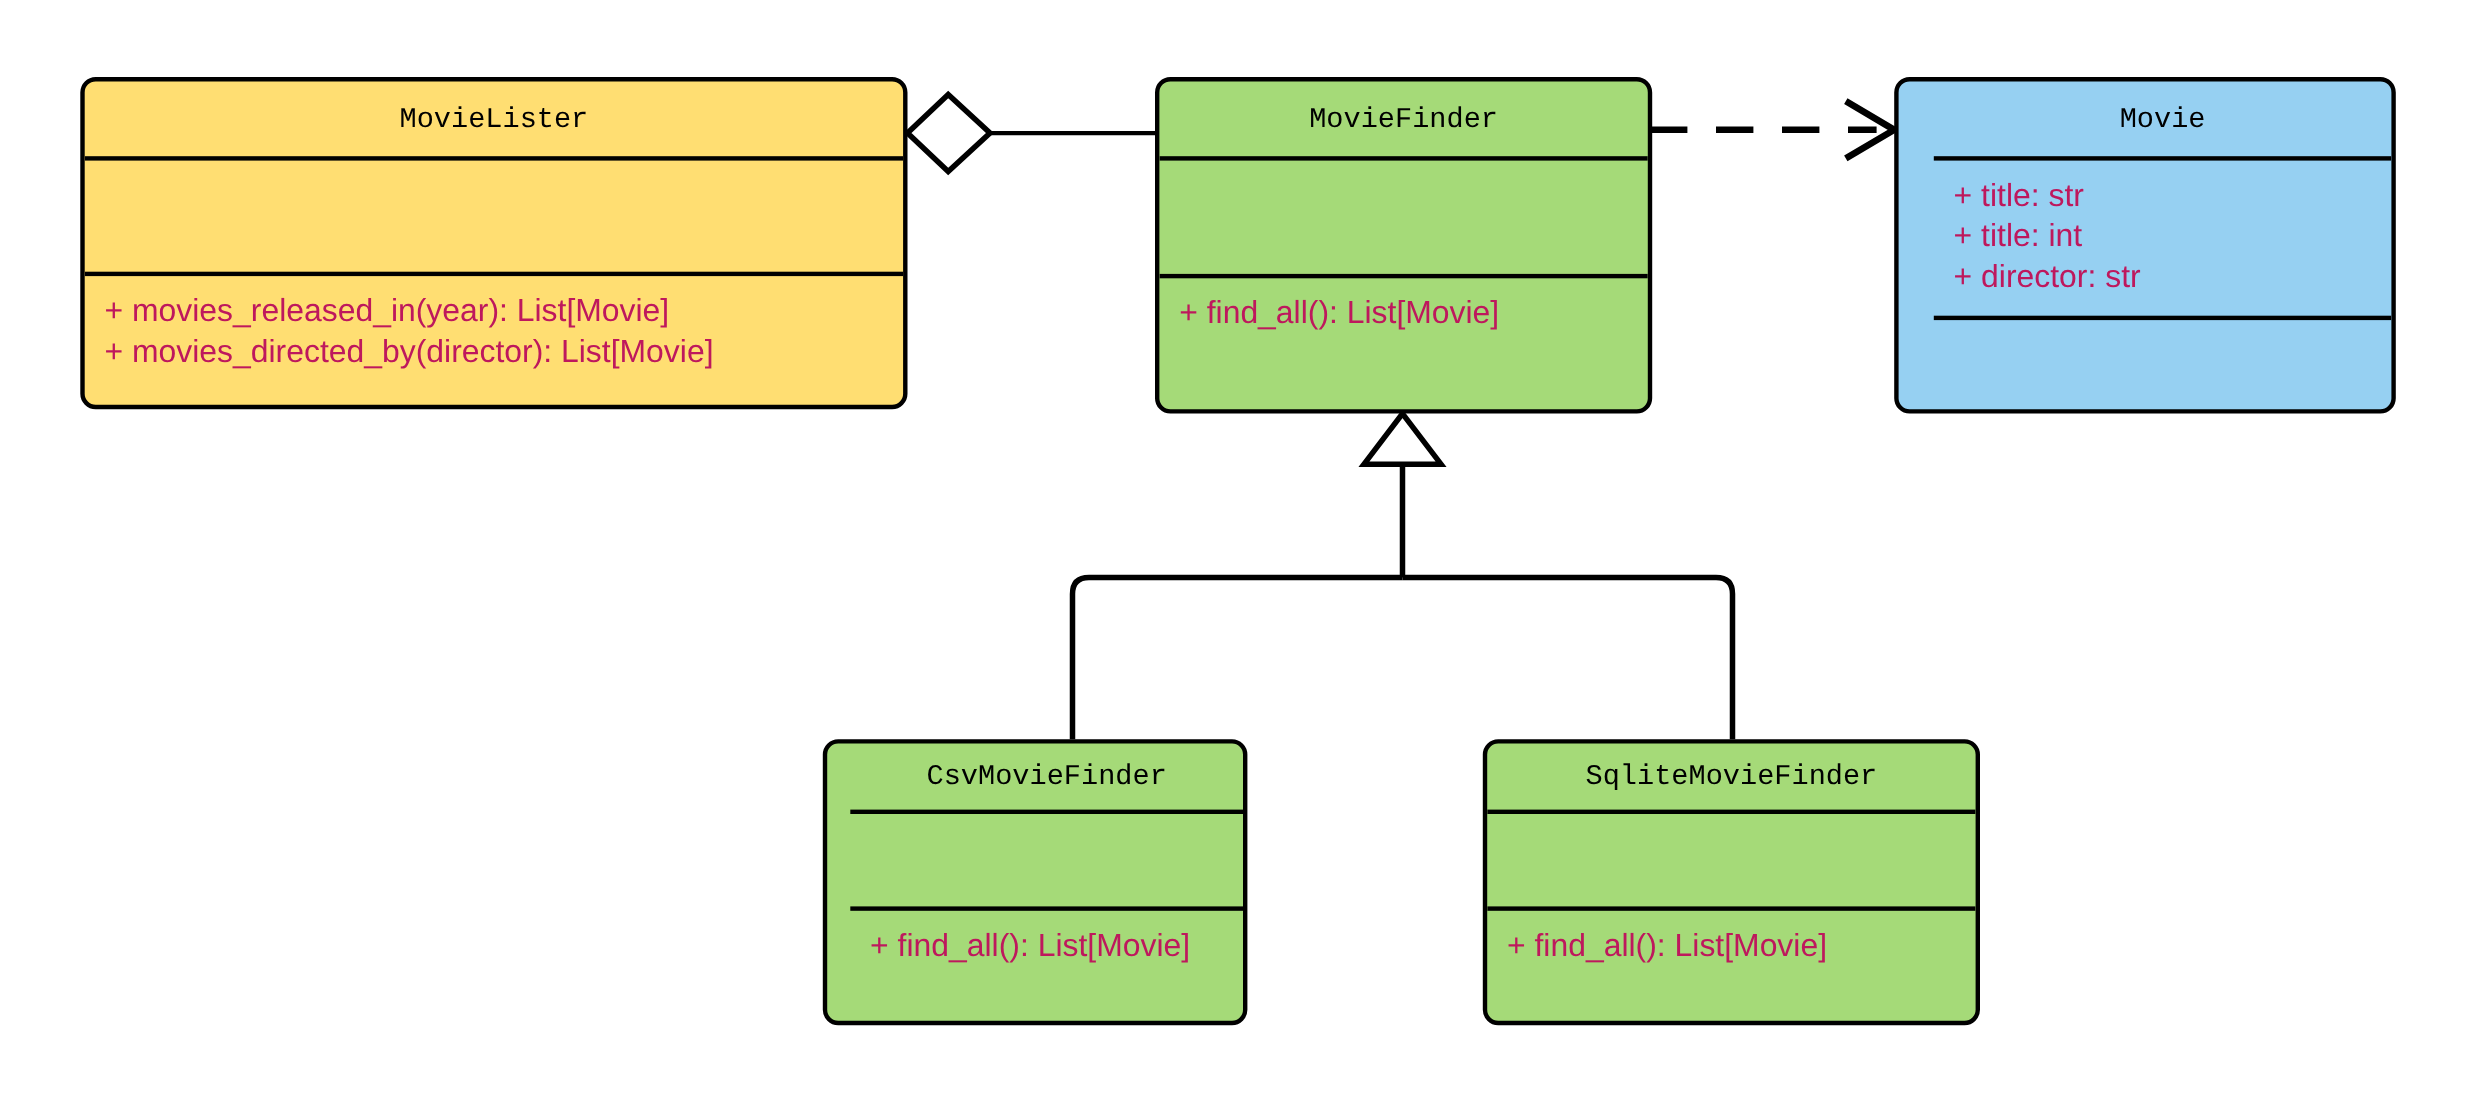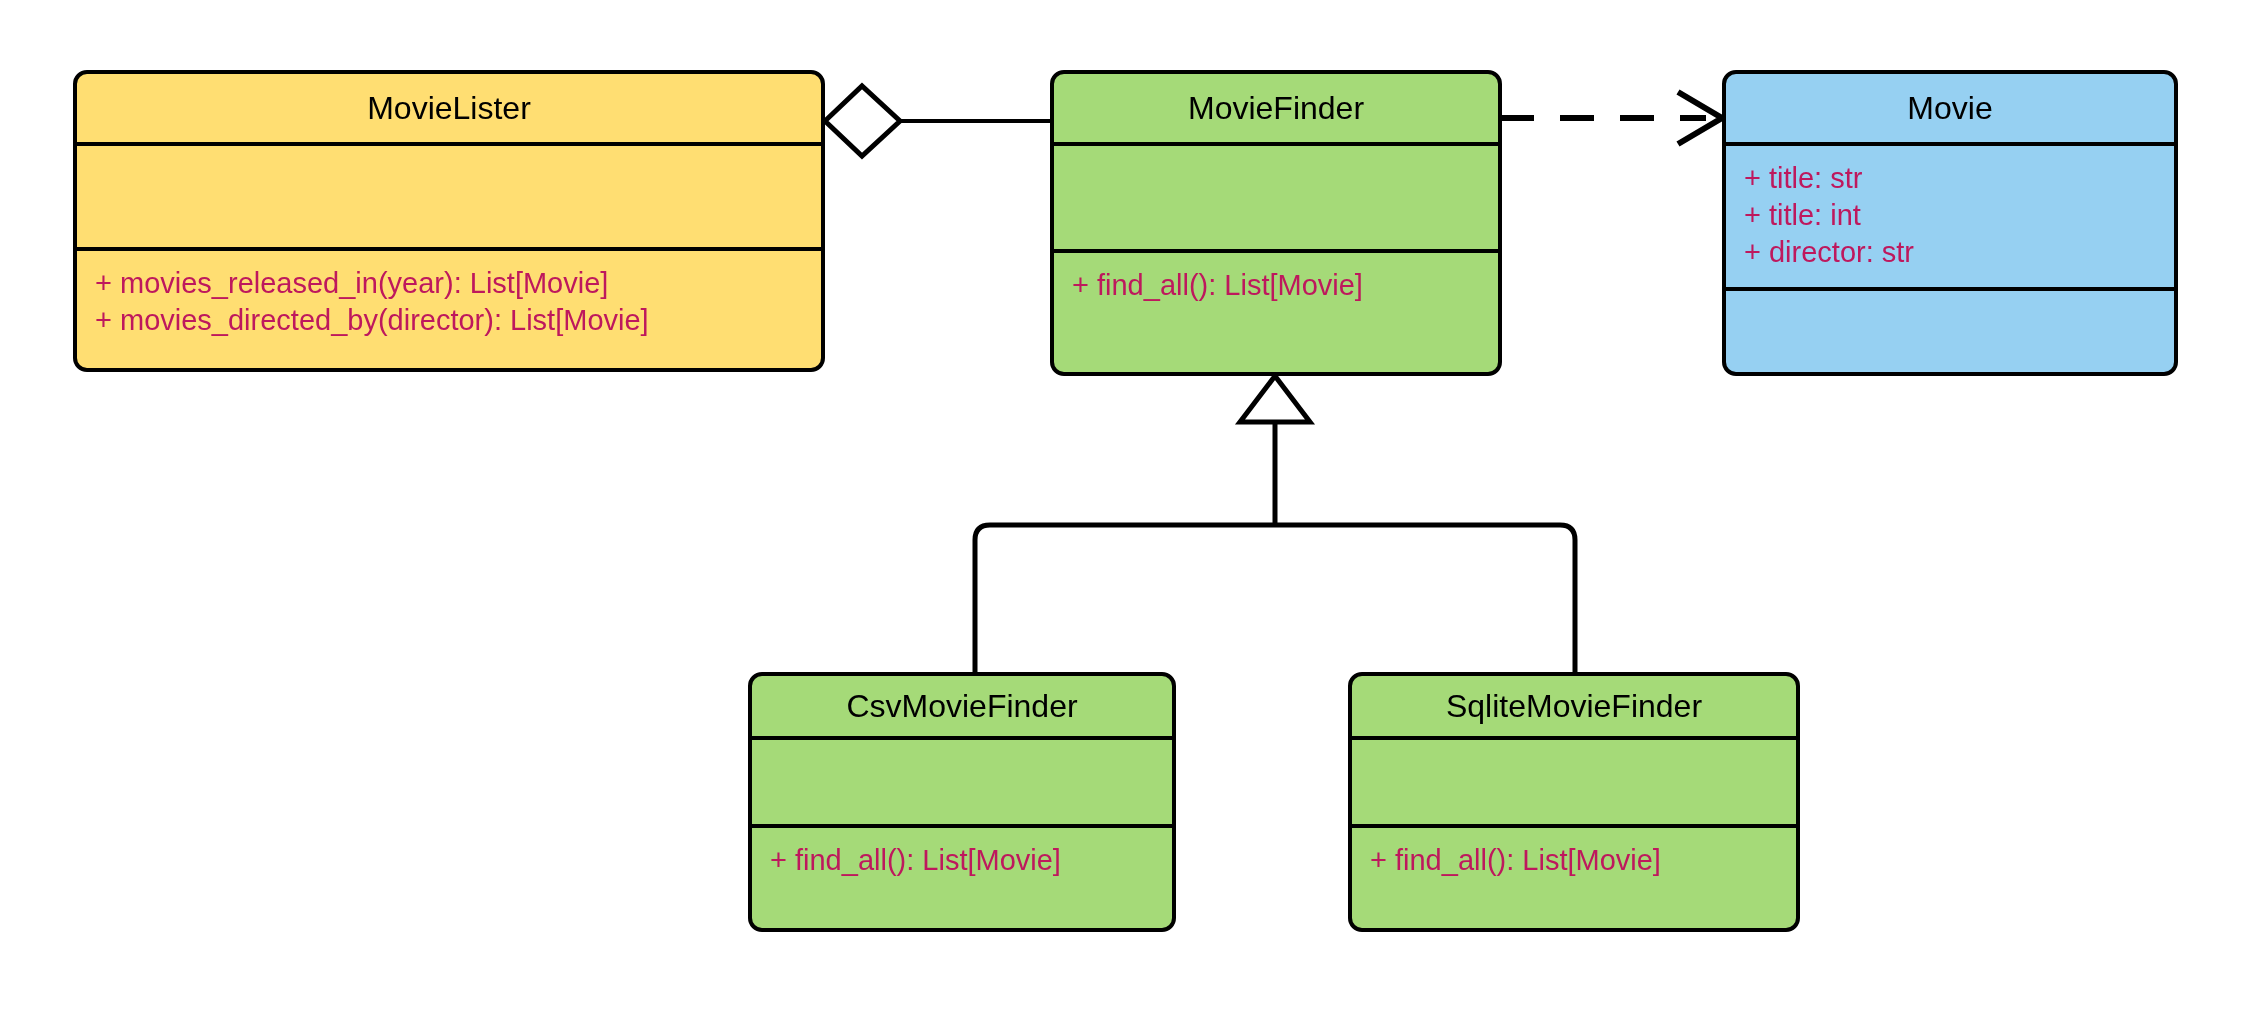--- a/index.html
+++ b/index.html
@@ -30,33 +30,34 @@
     position: absolute;
     box-sizing: border-box;
     border: 4px solid #000000;
     border-radius: 14px;
     display: flex;
     flex-direction: column;
     overflow: hidden;
   }
   .uml-class.fill-yellow { background: #ffde72; }
   .uml-class.fill-green  { background: #a5da78; }
-  .uml-class.fill-blue   { background: #96d0f2; }
+  .uml-class.fill-blue   { background: #96d0f2; padding-left: 32px; }
 
   .cls-name {
     box-sizing: border-box;
     text-align: right;
-    font-size: 32px;
+    font-size: 26px;
     line-height: 1;
     color: #000000;
     display: flex;
     align-items: center;
     justify-content: center;
     border-bottom: 4px solid #000000;
     white-space: nowrap;
+    font-family: Liberation Mono, monospace;
   }
   .cls-compartment {
     box-sizing: border-box;
     padding: 14px 18px 10px 18px;
     font-size: 29px;
     line-height: 1.28;
     color: #be185d;
     white-space: nowrap;
   }
   .cls-compartment.bordered-bottom {
@@ -118,21 +119,21 @@
   <div class="uml-class fill-blue" style="left:1722px; top:70px; width:456px; height:306px;">
     <div class="cls-name" style="height:72px;">Movie</div>
     <div class="cls-compartment bordered-bottom" style="height:145px;">
       <div class="member-line">+ title: str</div>
       <div class="member-line">+ title: int</div>
       <div class="member-line">+ director: str</div>
     </div>
     <div class="cls-compartment empty" style="flex:1 1 auto;"></div>
   </div>
 
-  <div class="uml-class fill-green" style="left:748px; top:672px; width:428px; height:260px;">
+  <div class="uml-class fill-green" style="left:748px; top:672px; width:386px; height:260px;padding-left:21px;">
     <div class="cls-name" style="height:64px;">CsvMovieFinder</div>
     <div class="cls-compartment bordered-bottom empty" style="height:88px;"></div>
     <div class="cls-compartment" style="flex:1 1 auto;">
       <div class="member-line">+ find_all(): List[Movie]</div>
     </div>
   </div>
 
   <div class="uml-class fill-green" style="left:1348px; top:672px; width:452px; height:260px;">
     <div class="cls-name" style="height:64px;">SqliteMovieFinder</div>
     <div class="cls-compartment bordered-bottom empty" style="height:88px;"></div>

